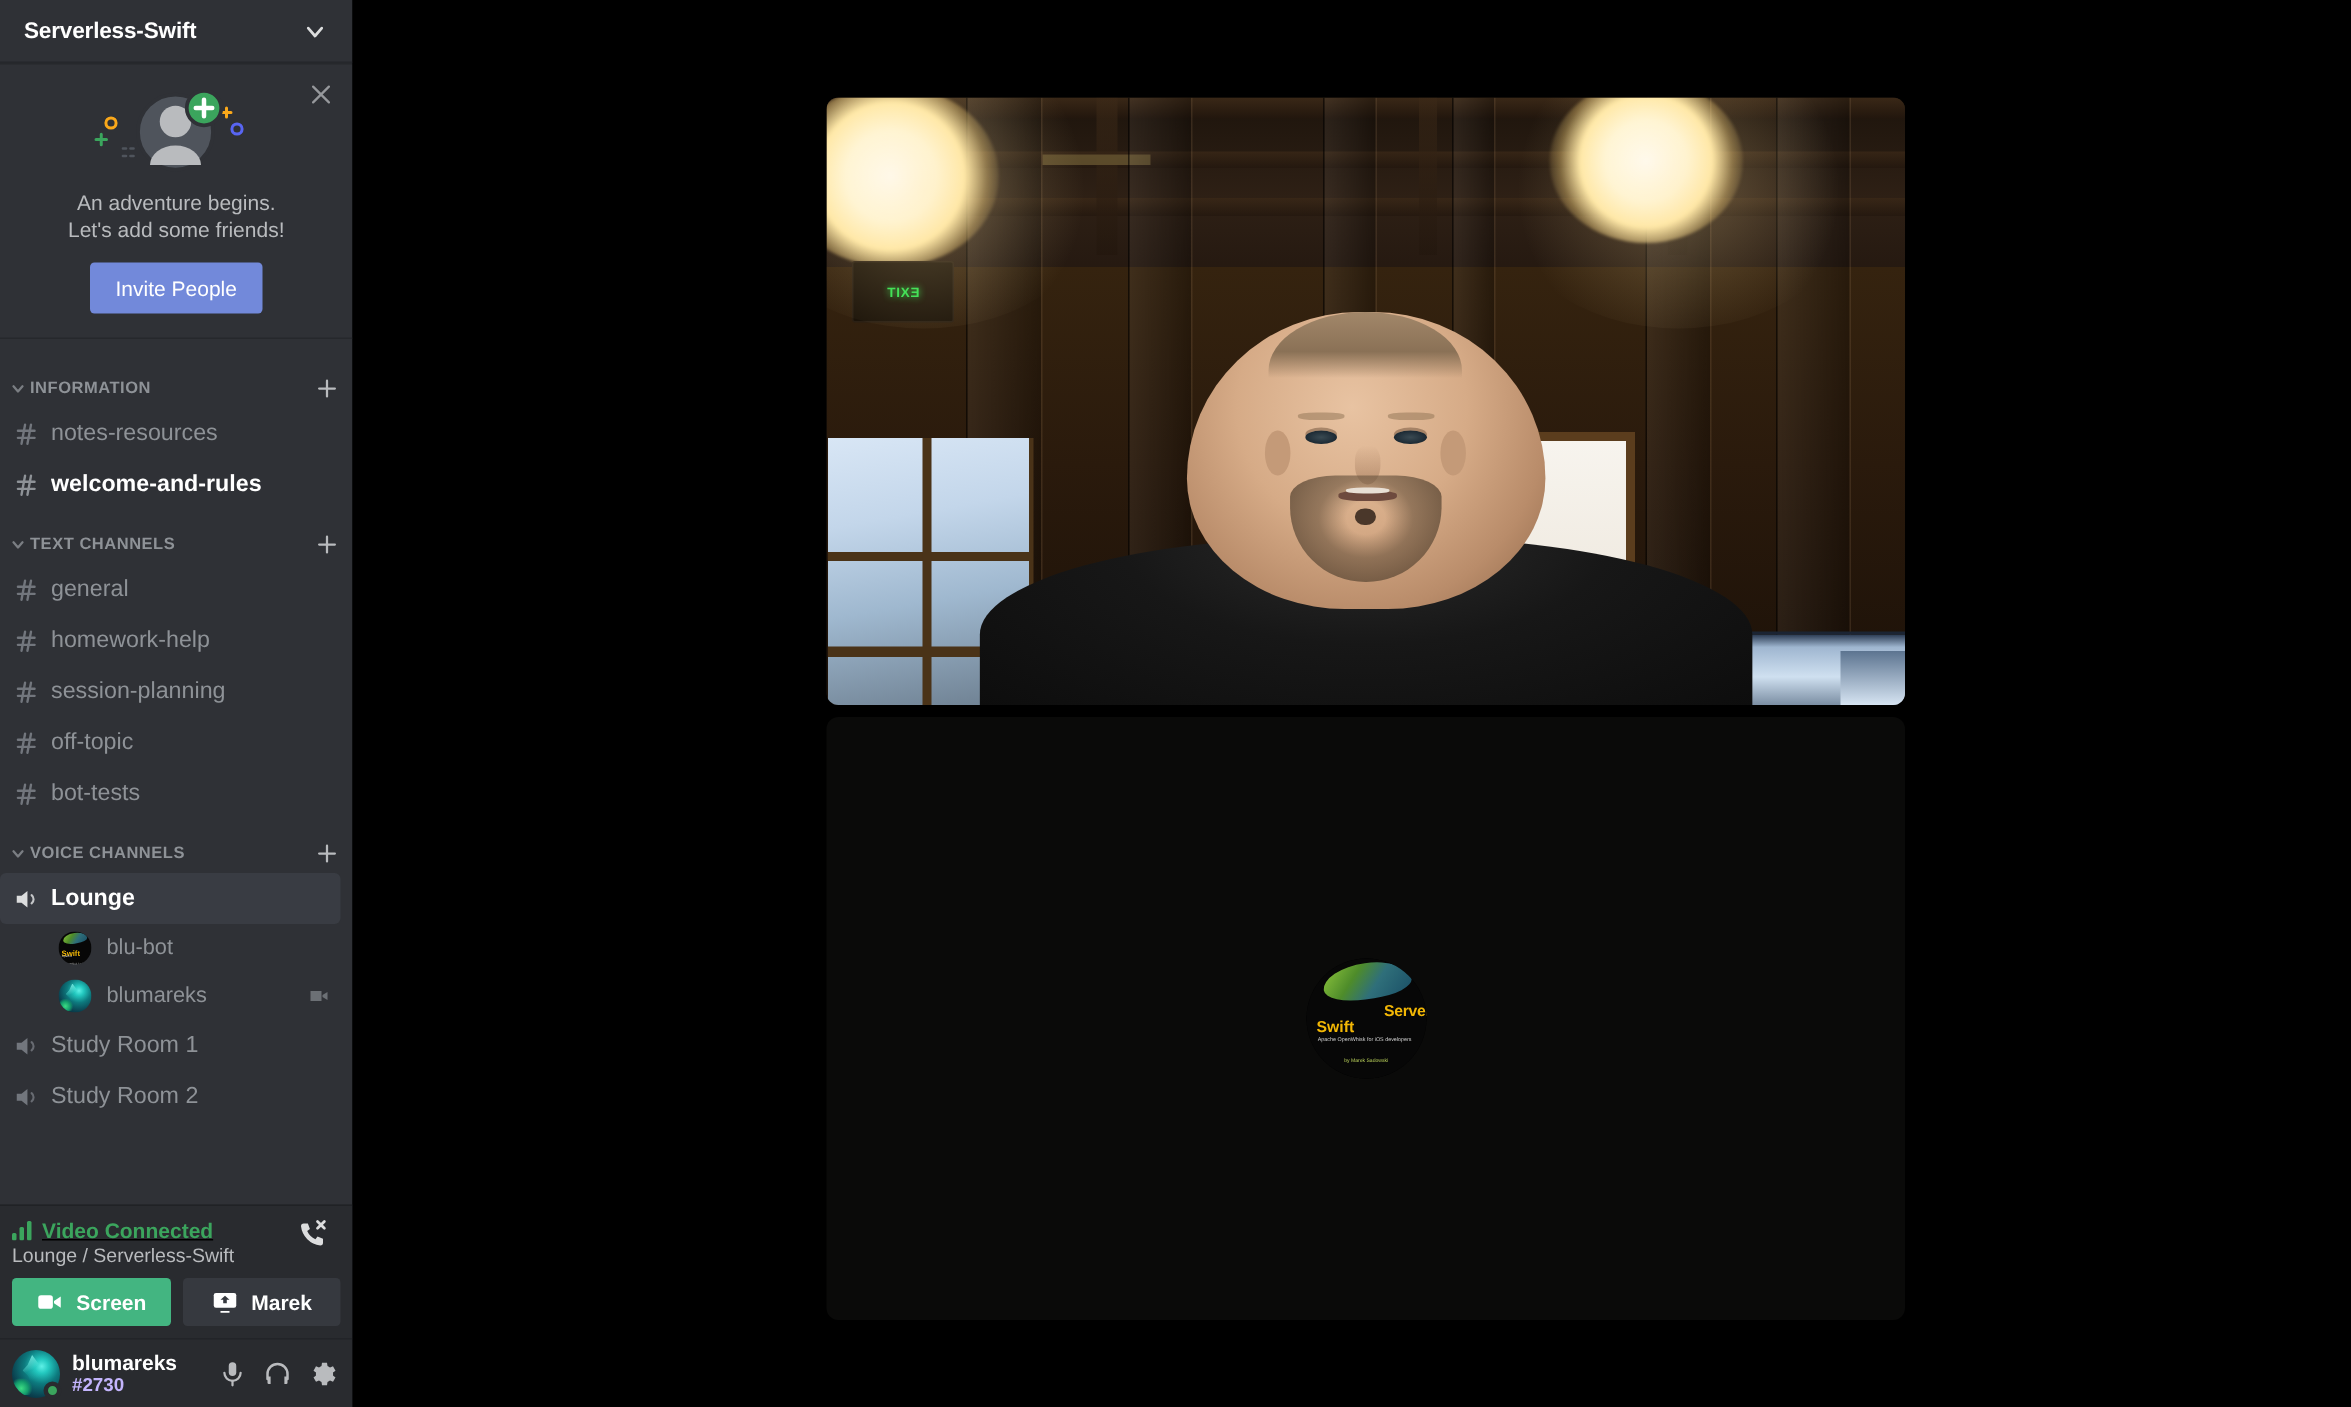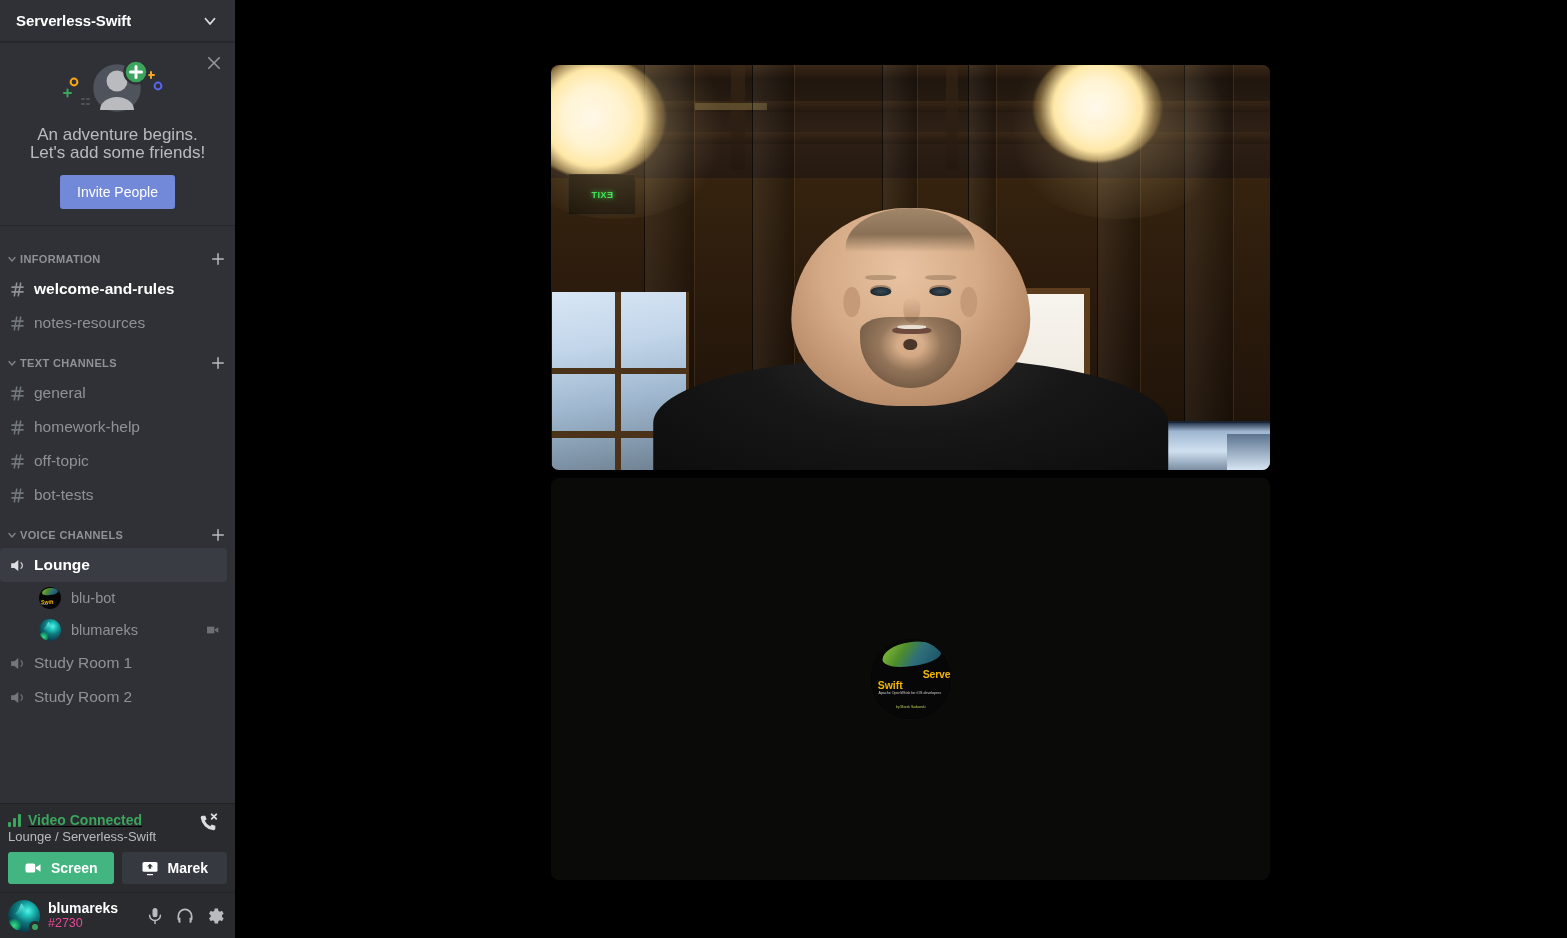--- a/index.html
+++ b/index.html
@@ -40,21 +40,21 @@
     padding: 14px 10px 16px;
     border-bottom: 1px solid #26282c;
     text-align: center;
   }
   .banner-close {
     position: absolute; right: 12px; top: 12px;
     width: 18px; height: 18px; cursor: pointer; opacity: .75;
   }
   .banner-art { height: 58px; margin: 4px 0 8px; display:flex; align-items:center; justify-content:center;}
   .banner-text {
-    color: #b9bbbe; font-size: 17px; line-height: 18px;
+    color: #b9bbbe; font-size: 14px; line-height: 18px;
   }
   .invite-btn {
     margin-top: 13px;
     display: inline-block;
     background: #7289da; color: #ffffff;
     font-size: 14px; font-weight: 500;
     padding: 9px 17px; border-radius: 3px;
     border: none; cursor: pointer;
     font-family: "Liberation Sans", sans-serif;
   }
@@ -136,21 +136,21 @@
   }
   .up-avatar-wrap { position: relative; width: 32px; height: 32px; flex: 0 0 32px; }
   .up-avatar { width: 32px; height: 32px; border-radius: 50%; overflow: hidden; }
   .up-status {
     position: absolute; right: -1px; bottom: -1px;
     width: 12px; height: 12px; border-radius: 50%;
     background: #3ba55d; border: 3px solid #292b2f;
   }
   .up-names { flex: 1 1 auto; min-width: 0; line-height: 13px;}
   .up-name { color: #ffffff; font-size: 14px; font-weight: bold; }
-  .up-tag  { color: #ec4899; font-size: 12.5px; margin-top: 2px; }
+  .up-tag  { color: #c4b5fd; font-size: 12.5px; margin-top: 2px; font-weight: bold; }
   .up-icons { display: flex; align-items: center; gap: 10px; padding-right: 4px;}
   .up-icons svg { width: 20px; height: 20px; cursor: pointer; }
 
   
   .main {
     flex: 1 1 auto; height: 938px;
     background: #000000; position: relative;
   }
   .tile-primary {
     position: absolute;
@@ -355,38 +355,38 @@
               <polyline points="6 9 12 16 18 9"></polyline>
             </svg>
           <span class="cat-name">INFORMATION</span>
         </div>
         <svg class="cat-plus" viewBox="0 0 24 24" fill="none" stroke="#b9bbbe" stroke-width="2" stroke-linecap="round">
             <line x1="12" y1="5" x2="12" y2="19"></line>
             <line x1="5" y1="12" x2="19" y2="12"></line>
           </svg>
       </div>
 
+      <div class="chan">
+        <svg class="hash" viewBox="0 0 24 24" fill="none" stroke="#72767d" stroke-width="2" stroke-linecap="round">
+            <line x1="5" y1="9" x2="19" y2="9"></line>
+            <line x1="5" y1="15" x2="19" y2="15"></line>
+            <line x1="11" y1="4" x2="8" y2="20"></line>
+            <line x1="16" y1="4" x2="13" y2="20"></line>
+          </svg>
+        <span class="chan-label">notes-resources</span>
+      </div>
       <div class="chan unread">
         <svg class="hash" viewBox="0 0 24 24" fill="none" stroke="#8e9297" stroke-width="2" stroke-linecap="round">
             <line x1="5" y1="9" x2="19" y2="9"></line>
             <line x1="5" y1="15" x2="19" y2="15"></line>
             <line x1="11" y1="4" x2="8" y2="20"></line>
             <line x1="16" y1="4" x2="13" y2="20"></line>
           </svg>
         <span class="chan-label">welcome-and-rules</span>
       </div>
-      <div class="chan">
-        <svg class="hash" viewBox="0 0 24 24" fill="none" stroke="#72767d" stroke-width="2" stroke-linecap="round">
-            <line x1="5" y1="9" x2="19" y2="9"></line>
-            <line x1="5" y1="15" x2="19" y2="15"></line>
-            <line x1="11" y1="4" x2="8" y2="20"></line>
-            <line x1="16" y1="4" x2="13" y2="20"></line>
-          </svg>
-        <span class="chan-label">notes-resources</span>
-      </div>
 
       <div class="cat-row">
         <div class="cat-left">
           <svg class="cat-arrow" viewBox="0 0 24 24" fill="none" stroke="#8e9297" stroke-width="3" stroke-linecap="round" stroke-linejoin="round">
               <polyline points="6 9 12 16 18 9"></polyline>
             </svg>
           <span class="cat-name">TEXT CHANNELS</span>
         </div>
         <svg class="cat-plus" viewBox="0 0 24 24" fill="none" stroke="#b9bbbe" stroke-width="2" stroke-linecap="round">
             <line x1="12" y1="5" x2="12" y2="19"></line>
@@ -404,20 +404,29 @@
         <span class="chan-label">general</span>
       </div>
       <div class="chan">
         <svg class="hash" viewBox="0 0 24 24" fill="none" stroke="#72767d" stroke-width="2" stroke-linecap="round">
             <line x1="5" y1="9" x2="19" y2="9"></line>
             <line x1="5" y1="15" x2="19" y2="15"></line>
             <line x1="11" y1="4" x2="8" y2="20"></line>
             <line x1="16" y1="4" x2="13" y2="20"></line>
           </svg>
         <span class="chan-label">homework-help</span>
+      </div>
+      <div class="chan">
+        <svg class="hash" viewBox="0 0 24 24" fill="none" stroke="#72767d" stroke-width="2" stroke-linecap="round">
+            <line x1="5" y1="9" x2="19" y2="9"></line>
+            <line x1="5" y1="15" x2="19" y2="15"></line>
+            <line x1="11" y1="4" x2="8" y2="20"></line>
+            <line x1="16" y1="4" x2="13" y2="20"></line>
+          </svg>
+        <span class="chan-label">session-planning</span>
       </div>
       <div class="chan">
         <svg class="hash" viewBox="0 0 24 24" fill="none" stroke="#72767d" stroke-width="2" stroke-linecap="round">
             <line x1="5" y1="9" x2="19" y2="9"></line>
             <line x1="5" y1="15" x2="19" y2="15"></line>
             <line x1="11" y1="4" x2="8" y2="20"></line>
             <line x1="16" y1="4" x2="13" y2="20"></line>
           </svg>
         <span class="chan-label">off-topic</span>
       </div>

